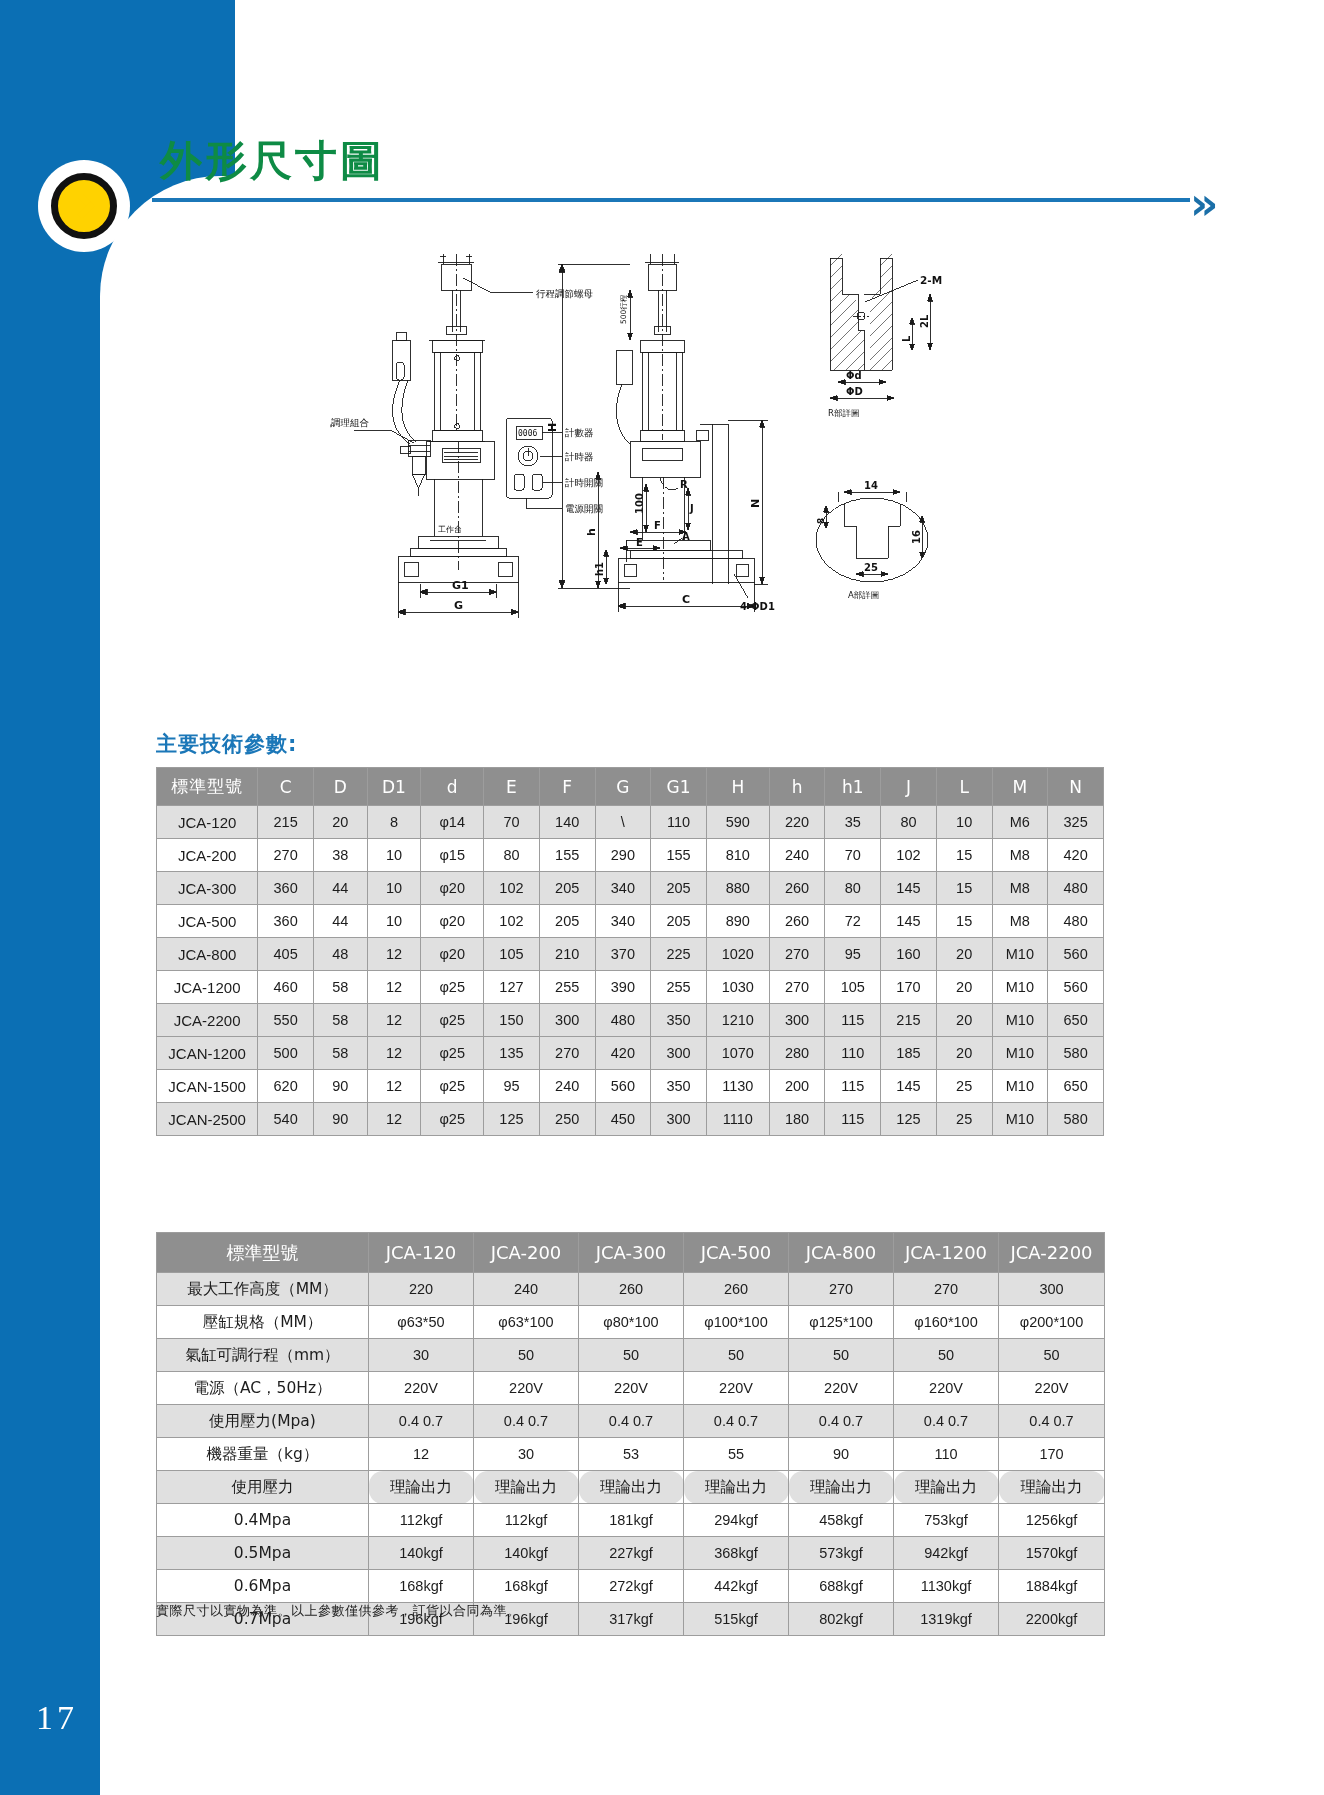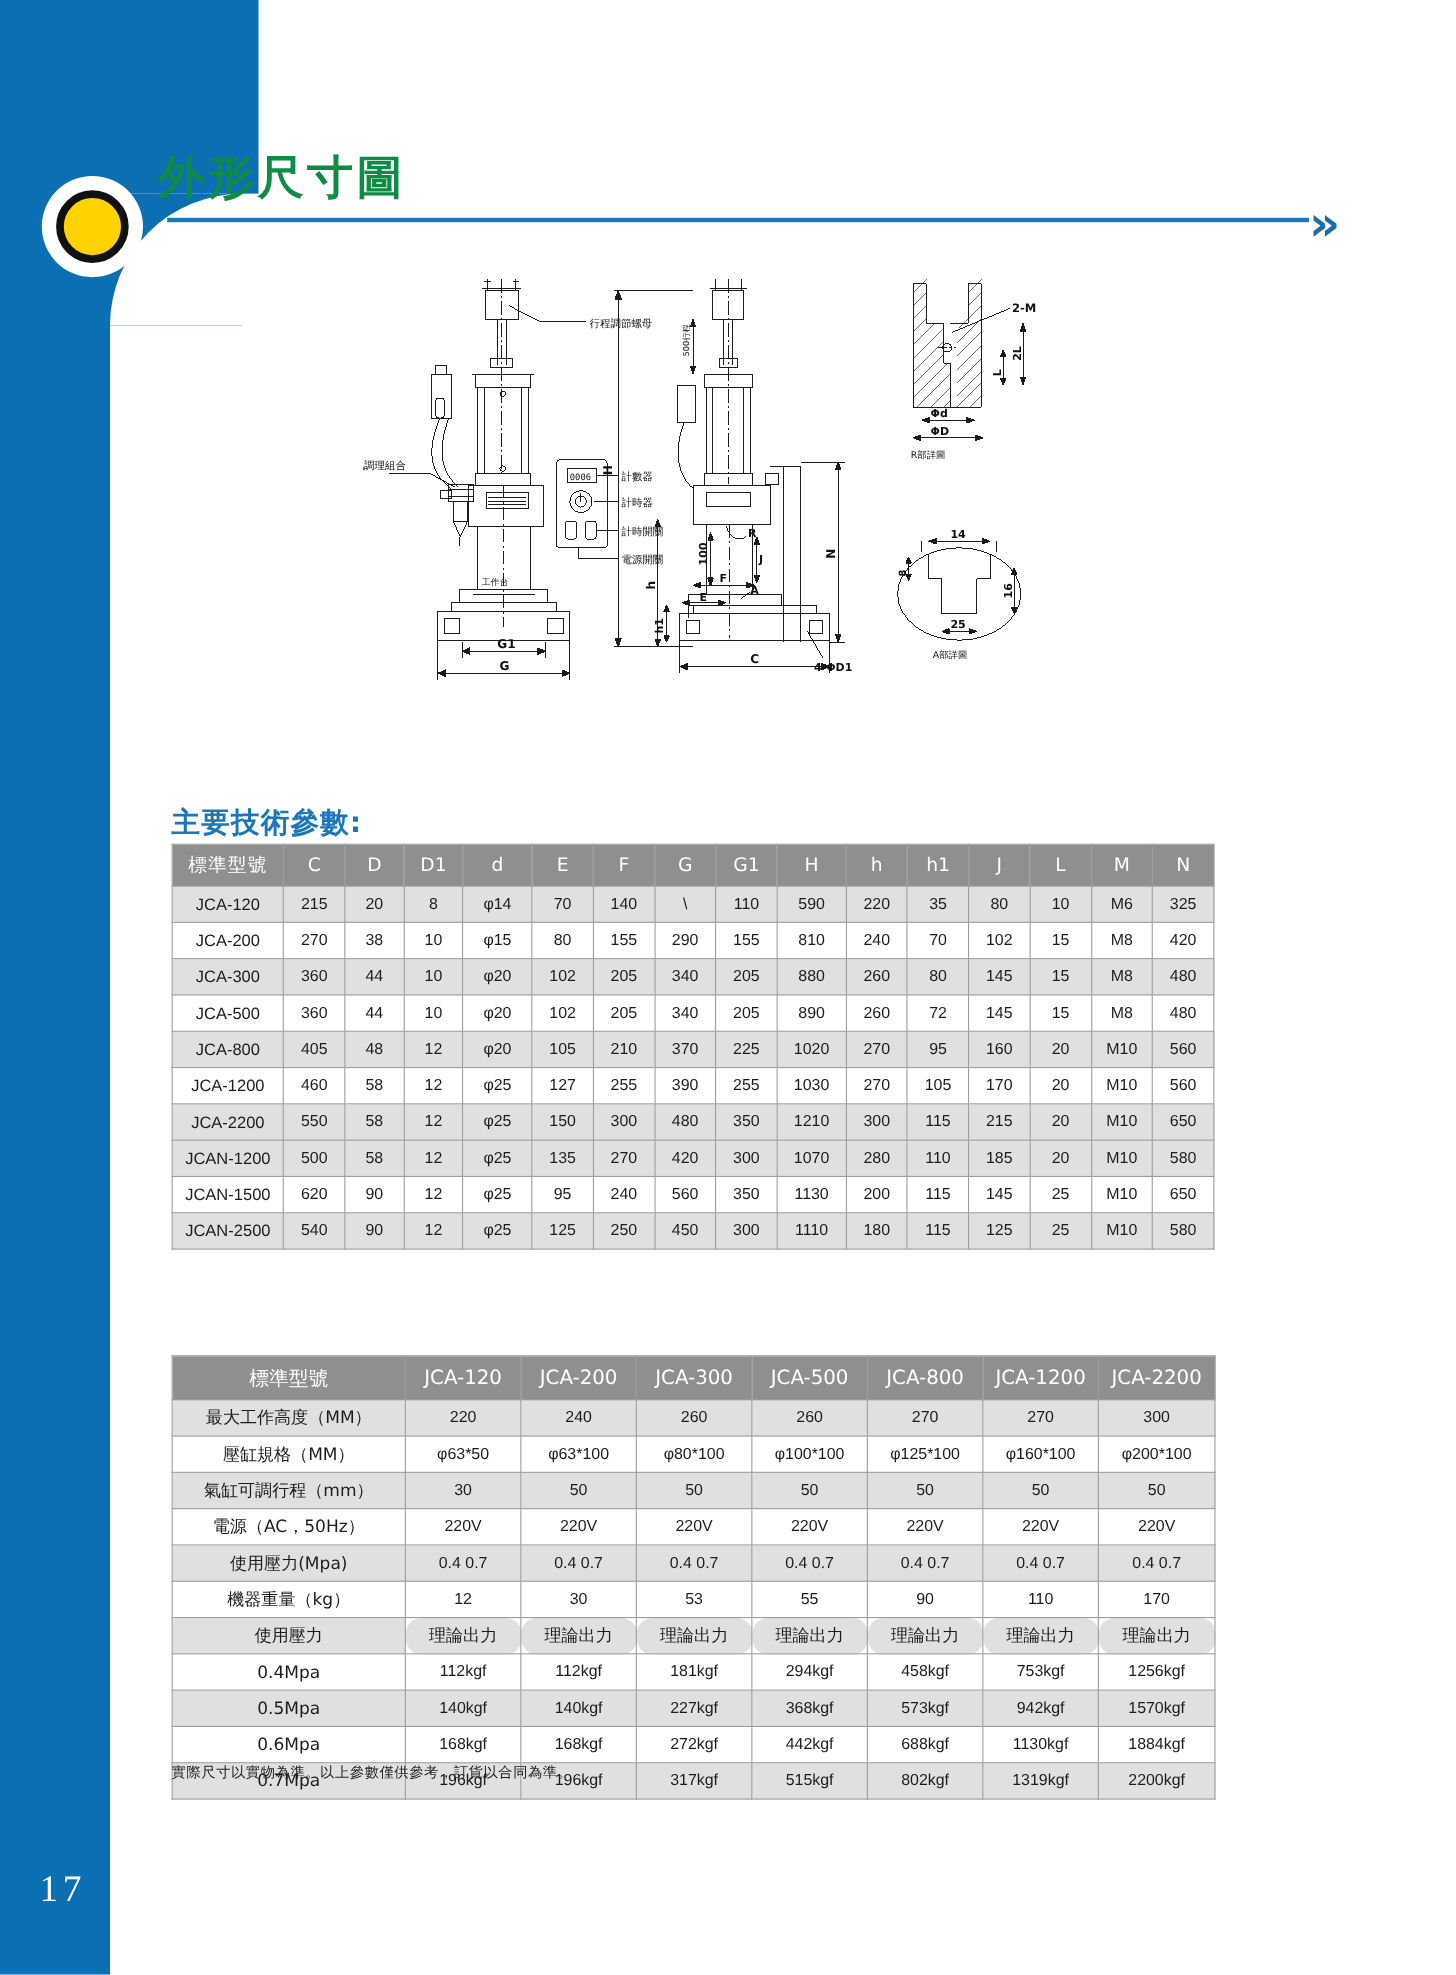--- a/index.html
+++ b/index.html
@@ -43,21 +43,21 @@
     background:#ffd200; border:7px solid #111111;
     display:flex; align-items:center; justify-content:center;
   }
   .hdr-chev-inner{
     position:absolute; width:18px;height:18px;
     border-top:6px solid #ffd200; border-right:6px solid #ffd200;
     transform:rotate(45deg); margin-left:-4px;
   }
 
   .page-title{
-    position:absolute; left:144px; top:133px;
+    position:absolute; left:160px; top:133px;
     font-size:42px; font-weight:bold; color:#0e8b45;
     letter-spacing:3px;
     font-family:"DejaVu Sans","Liberation Sans",sans-serif;
   }
   .title-rule{
     position:absolute; left:152px; top:198px; width:1038px; height:4px;
     background:#1b77b8;
   }
   .title-chevrons{
     position:absolute; left:1190px; top:182px;
@@ -67,21 +67,21 @@
 
   
   .drawing{
     position:absolute; left:330px; top:240px; width:720px; height:390px;
   }
   .drawing svg{ display:block; }
 
   
   .sec-label{
     position:absolute; left:156px; top:730px;
-    font-size:26px; font-weight:bold; color:#1b77b8;
+    font-size:21px; font-weight:bold; color:#1b77b8;
     letter-spacing:1px;
     font-family:"DejaVu Sans","Liberation Sans",sans-serif;
   }
 
   
   table{ border-collapse:collapse; table-layout:fixed; }
   .tbl1{
     position:absolute; left:156px; top:767px; width:948px;
   }
   .tbl1 th, .tbl1 td{

